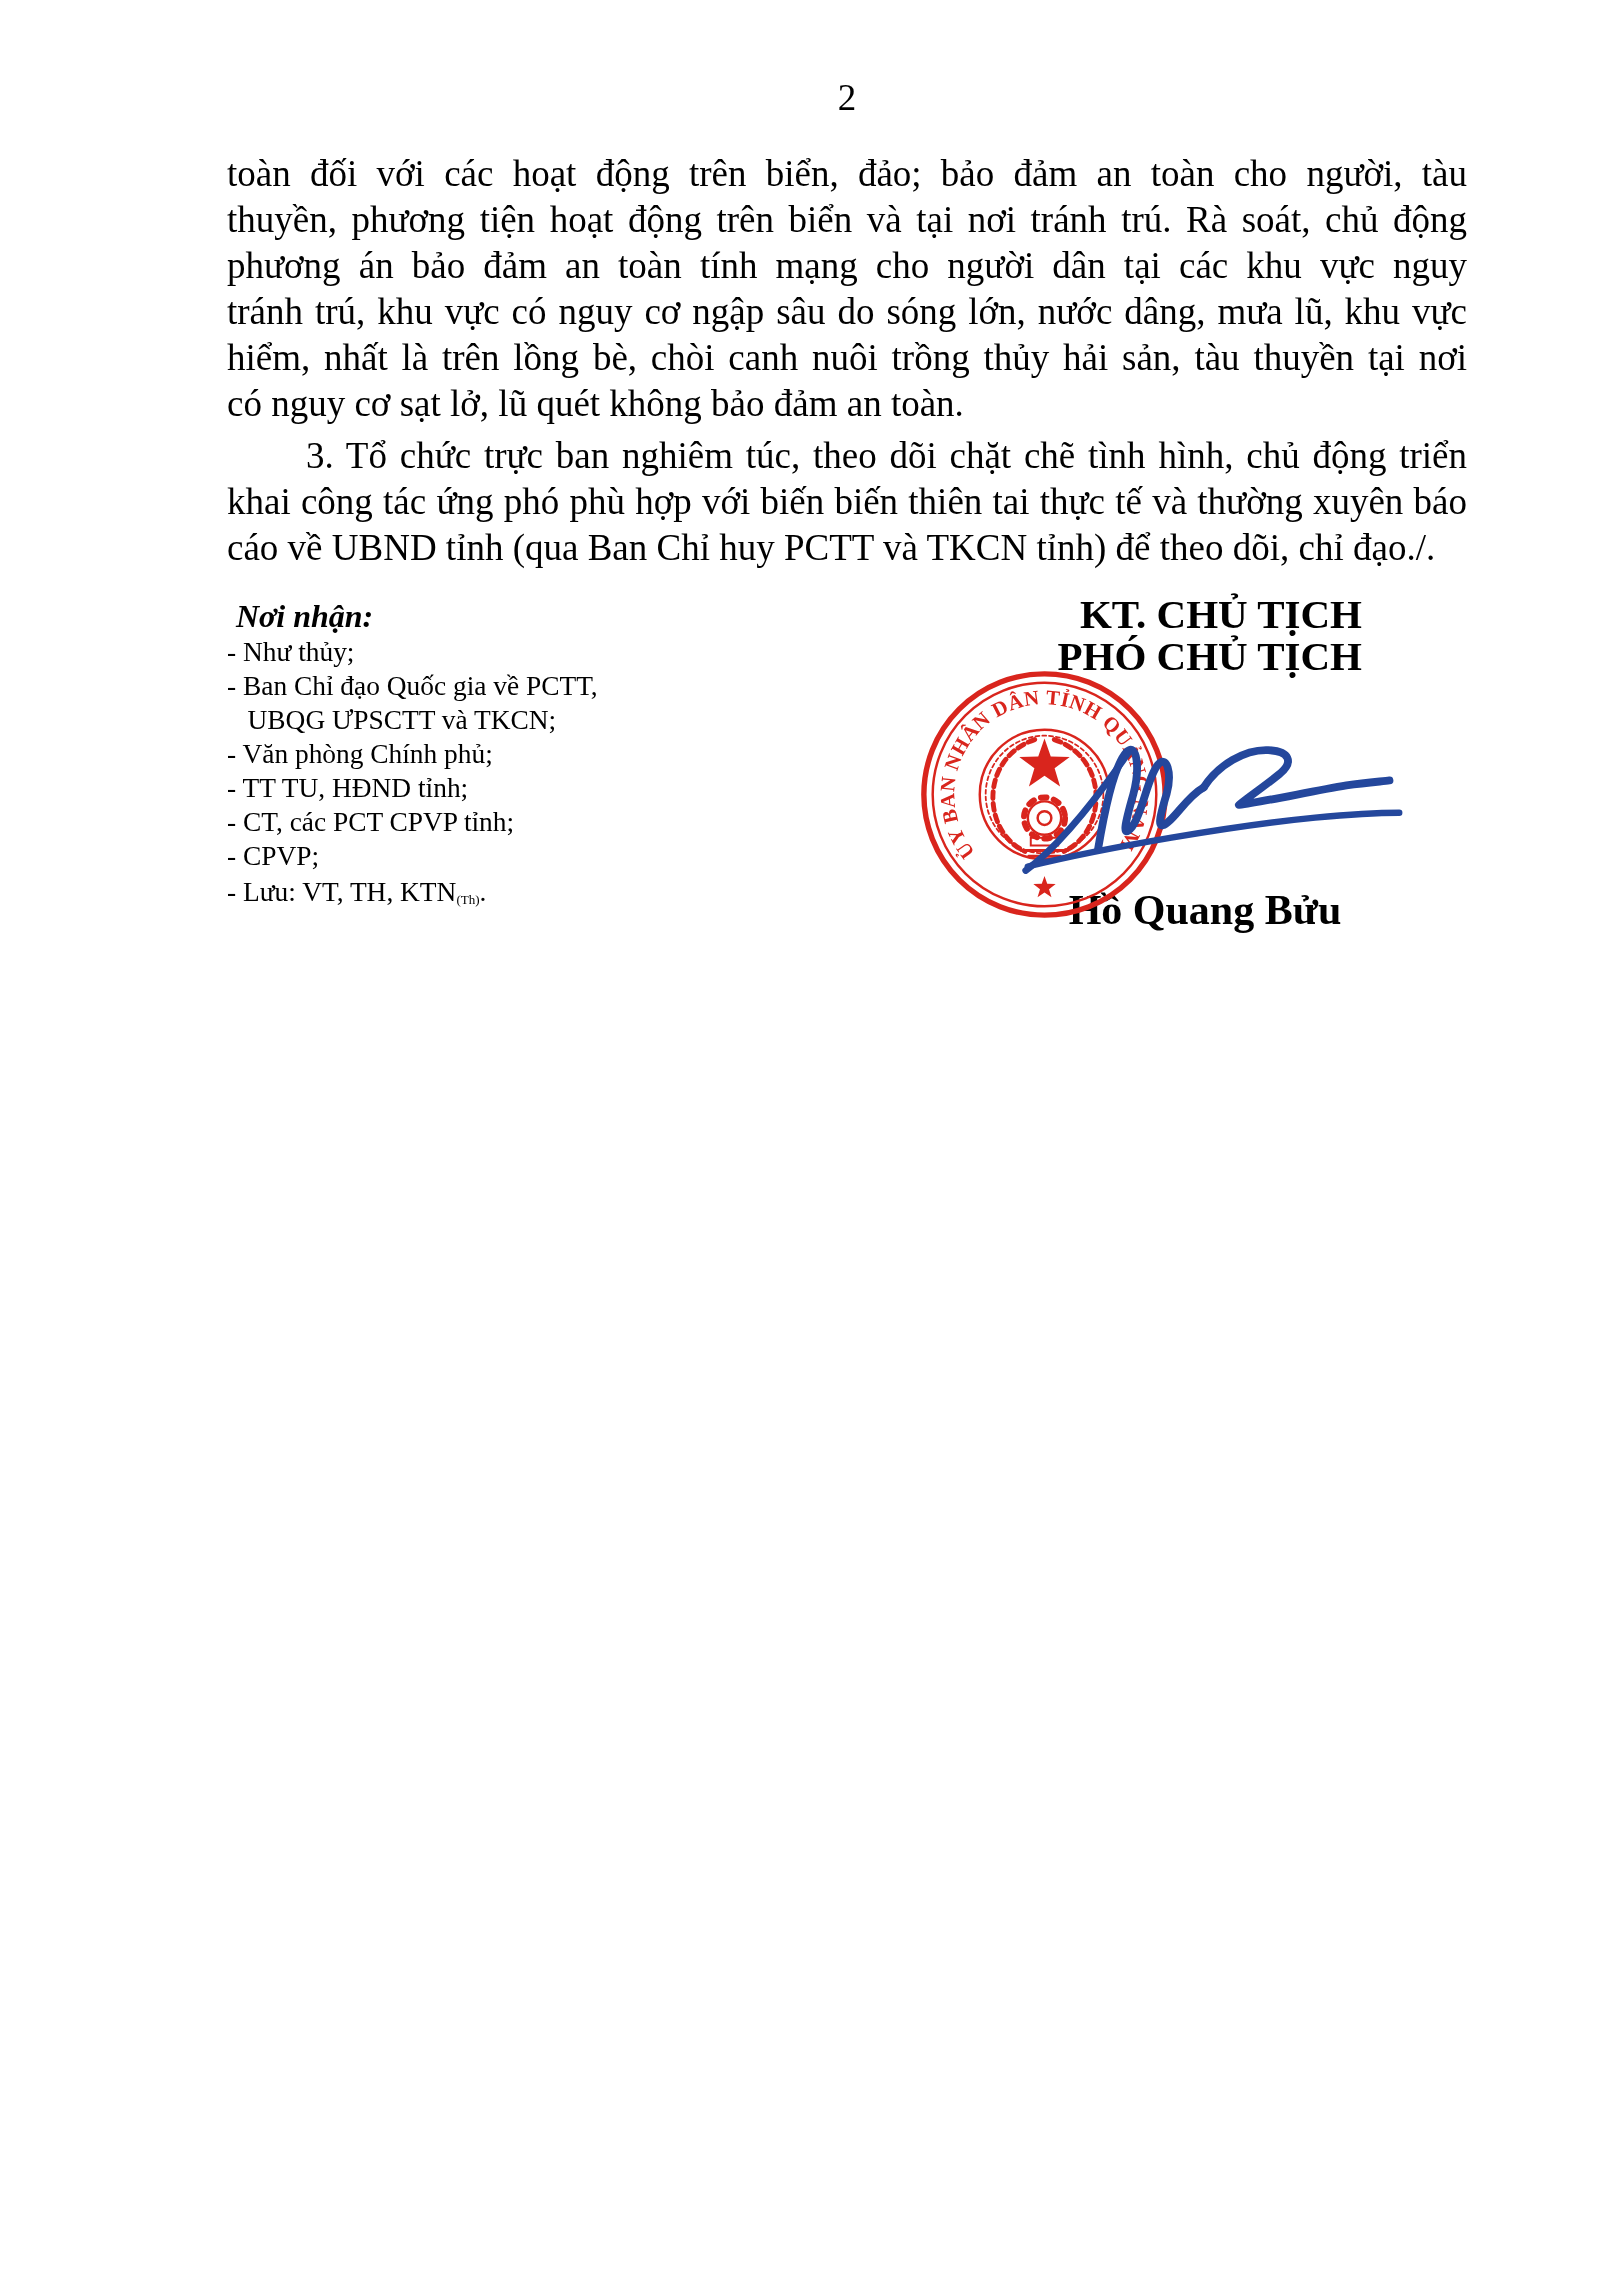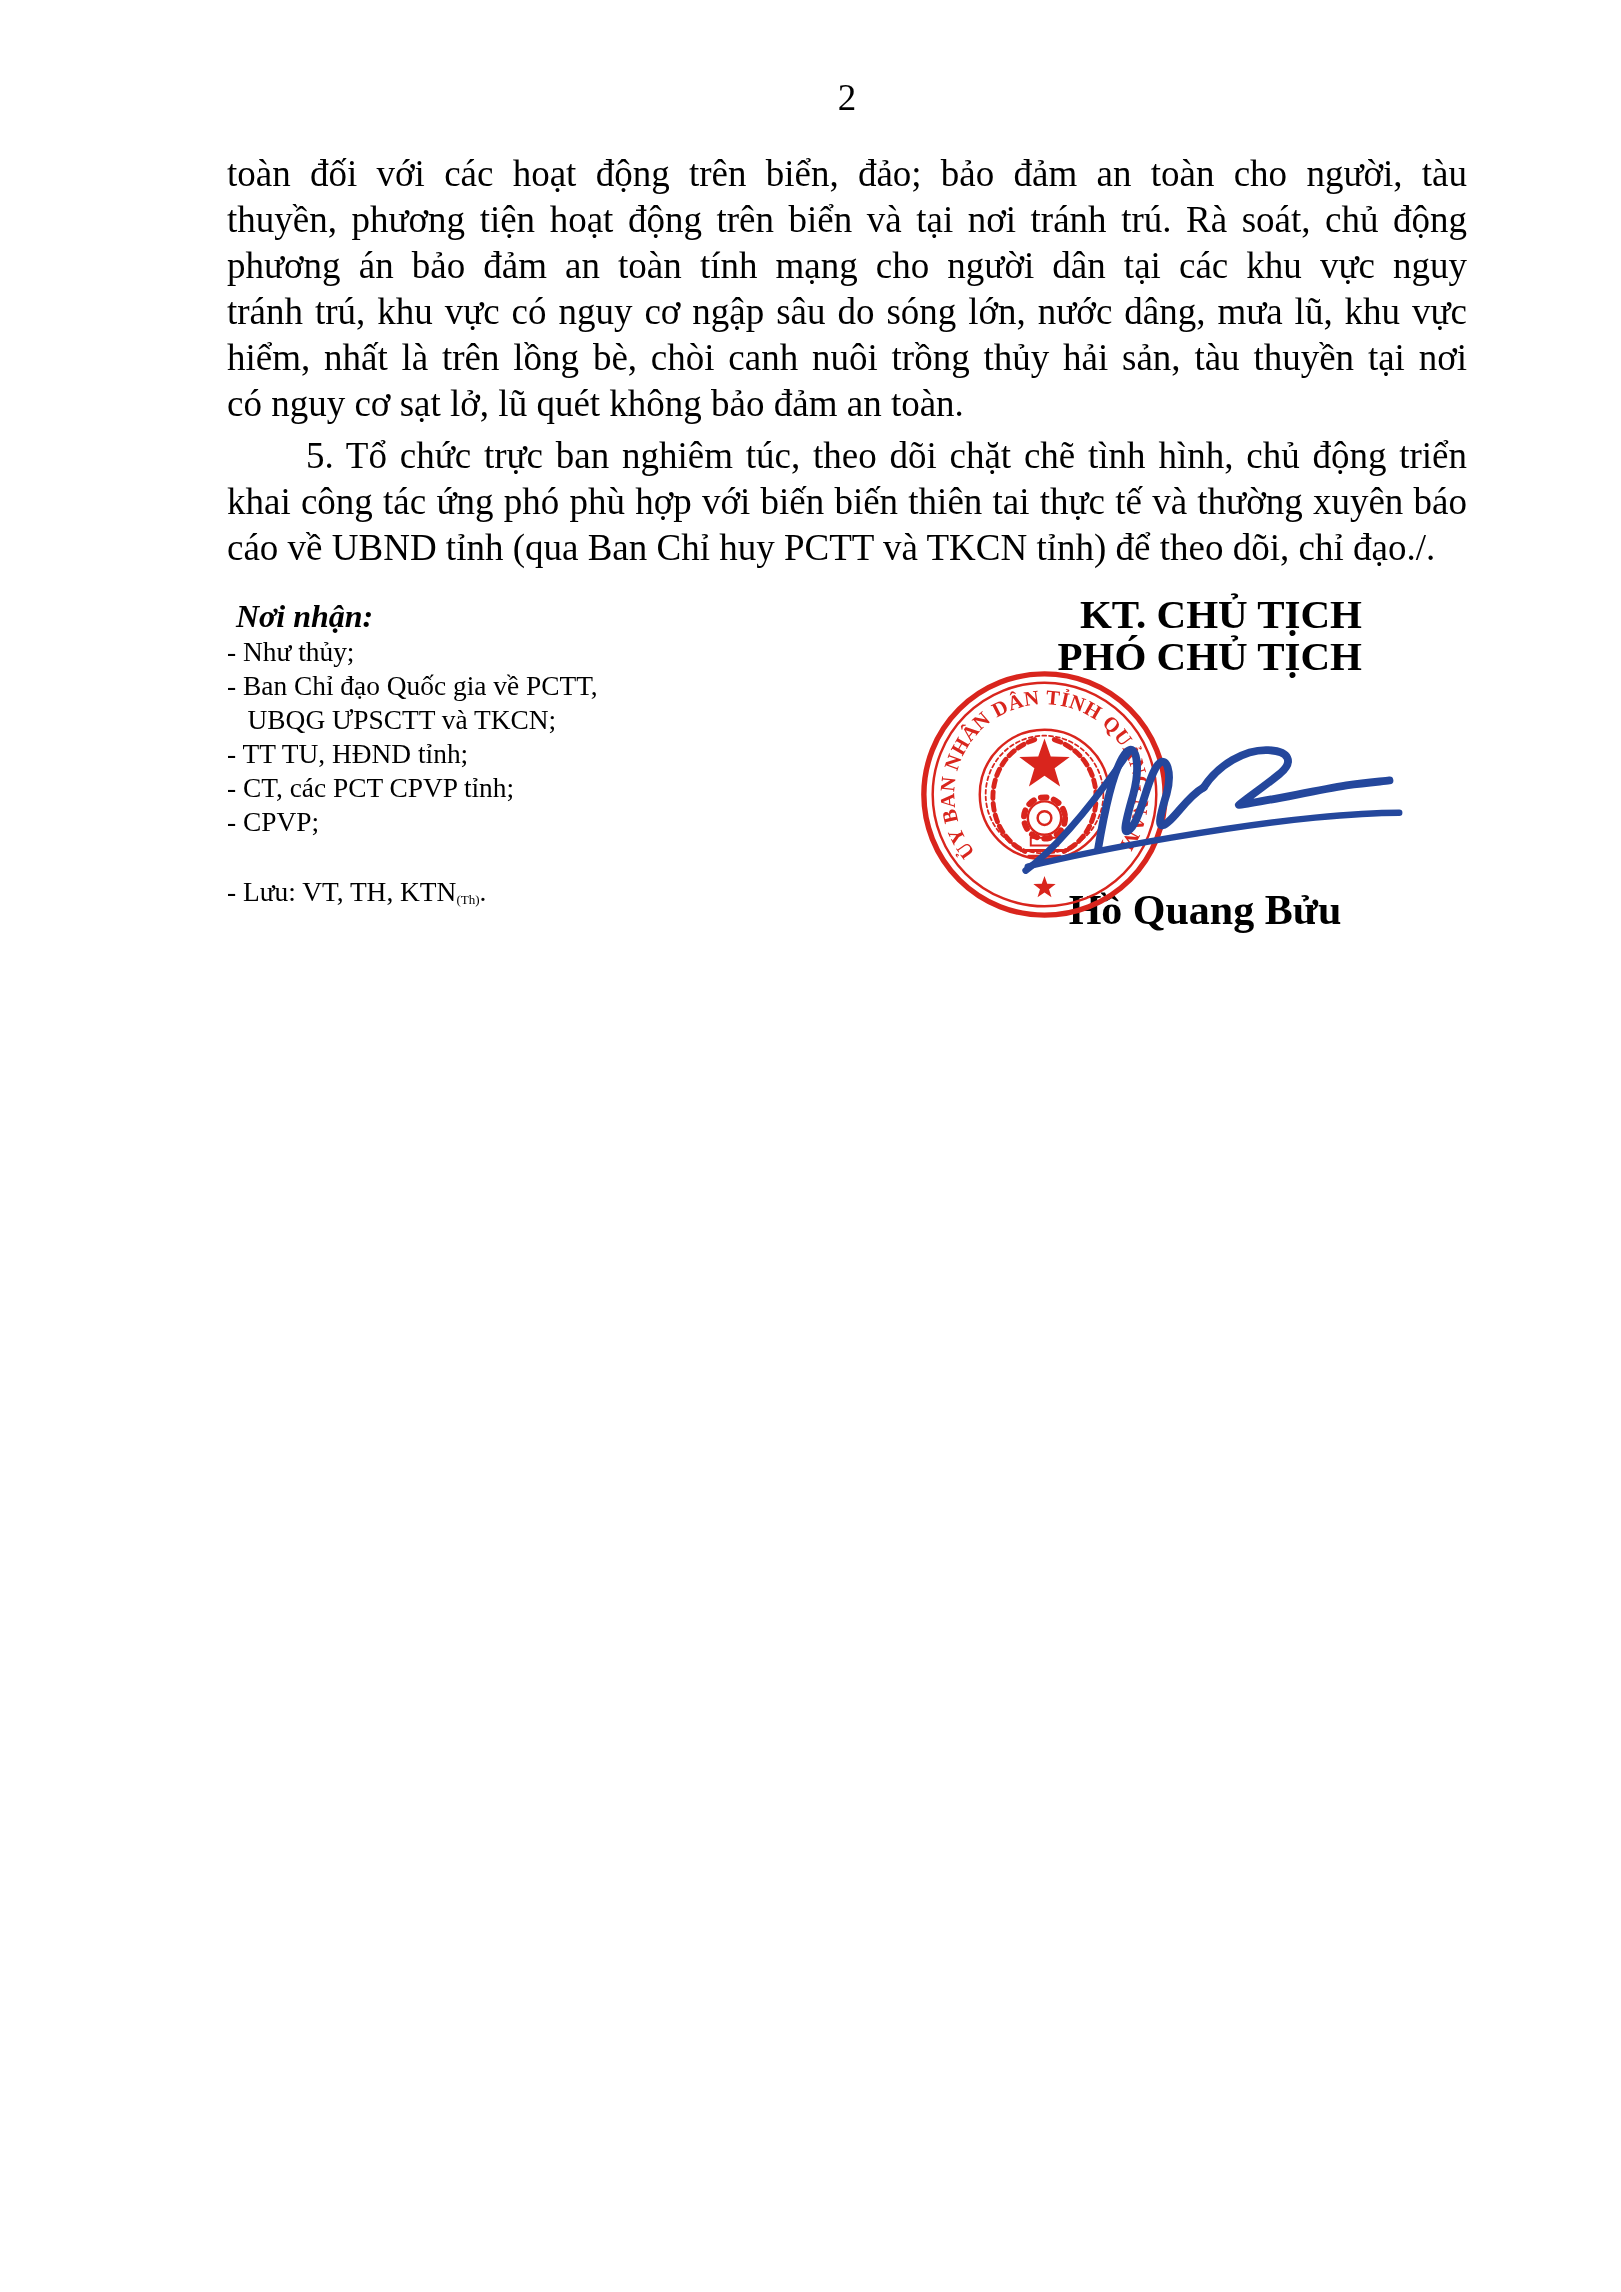--- a/index.html
+++ b/index.html
@@ -77,31 +77,32 @@
   <div class="para p1">
       <div class="tline">toàn đối với các hoạt động trên biển, đảo; bảo đảm an toàn cho người, tàu</div>
       <div class="tline">thuyền, phương tiện hoạt động trên biển và tại nơi tránh trú. Rà soát, chủ động</div>
       <div class="tline">phương án bảo đảm an toàn tính mạng cho người dân tại các khu vực nguy</div>
       <div class="tline">tránh trú, khu vực có nguy cơ ngập sâu do sóng lớn, nước dâng, mưa lũ, khu vực</div>
       <div class="tline">hiểm, nhất là trên lồng bè, chòi canh nuôi trồng thủy hải sản, tàu thuyền tại nơi</div>
       <div class="tline lastline">có nguy cơ sạt lở, lũ quét không bảo đảm an toàn.</div>
     </div>
 
   <div class="para p3">
-      <div class="tline">5. Tổ chức trực ban nghiêm túc, theo dõi chặt chẽ tình hình, chủ động triển</div>
+      <div class="tline">3. Tổ chức trực ban nghiêm túc, theo dõi chặt chẽ tình hình, chủ động triển</div>
       <div class="tline">khai công tác ứng phó phù hợp với biến biến thiên tai thực tế và thường xuyên báo</div>
       <div class="tline lastline">cáo về UBND tỉnh (qua Ban Chỉ huy PCTT và TKCN tỉnh) để theo dõi, chỉ đạo./.</div>
     </div>
 
   <div class="recipients-title">Nơi nhận:</div>
 
   <div class="recipients-list">
       <div class="ritem">- Như thủy;</div>
       <div class="ritem">- Ban Chỉ đạo Quốc gia về PCTT,</div>
       <div class="ritem">   UBQG ƯPSCTT và TKCN;</div>
+      <div class="ritem">- Văn phòng Chính phủ;</div>
       <div class="ritem">- TT TU, HĐND tỉnh;</div>
       <div class="ritem">- CT, các PCT CPVP tỉnh;</div>
       <div class="ritem lastline">- CPVP;</div>
     </div>
 
   <div class="recipient-last"><span>- Lưu: VT, TH, KTN</span><span class="small">(Th)</span><span>.</span></div>
 
   <div class="sig-title">
     <div>KT. CHỦ TỊCH</div>
     <div>PHÓ CHỦ TỊCH</div>

